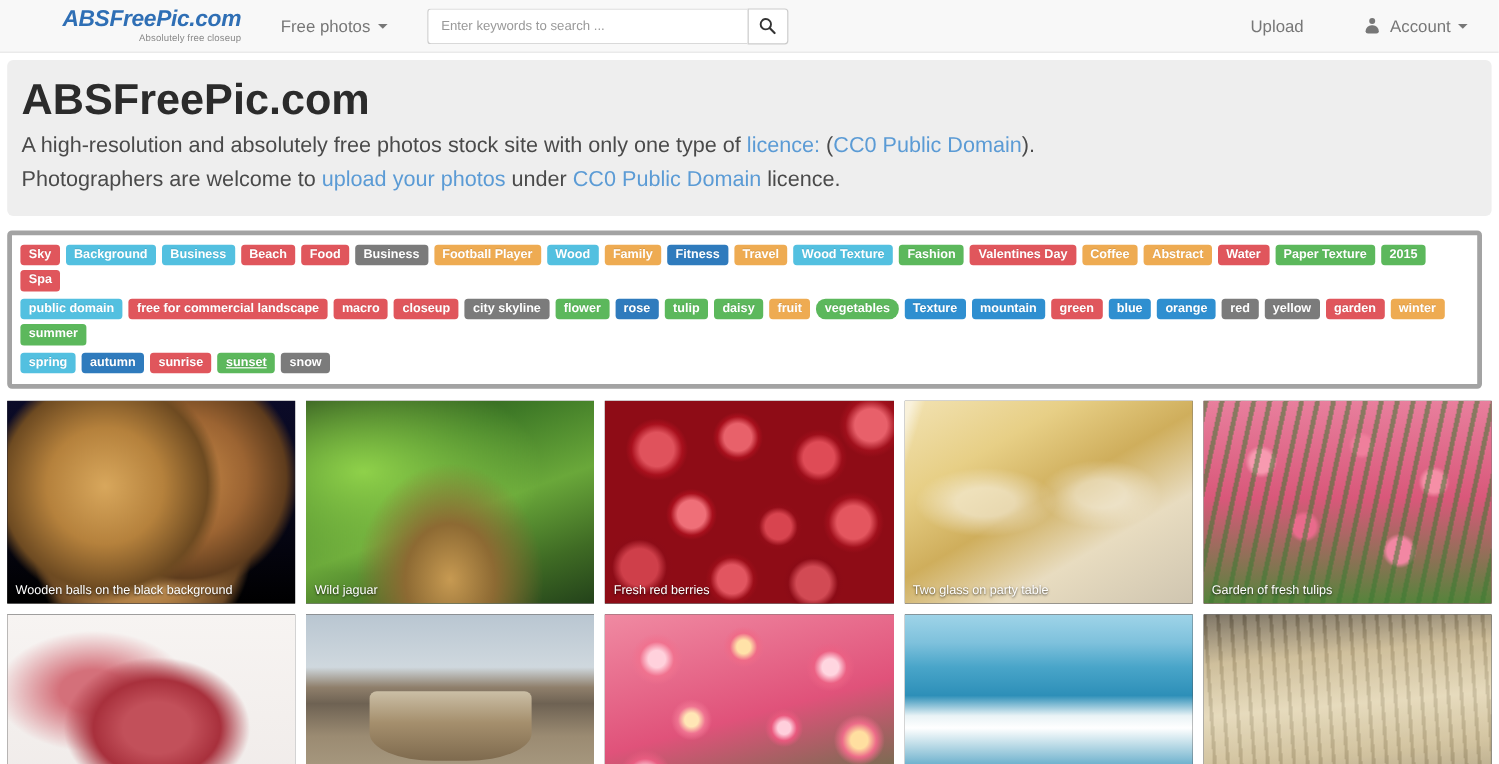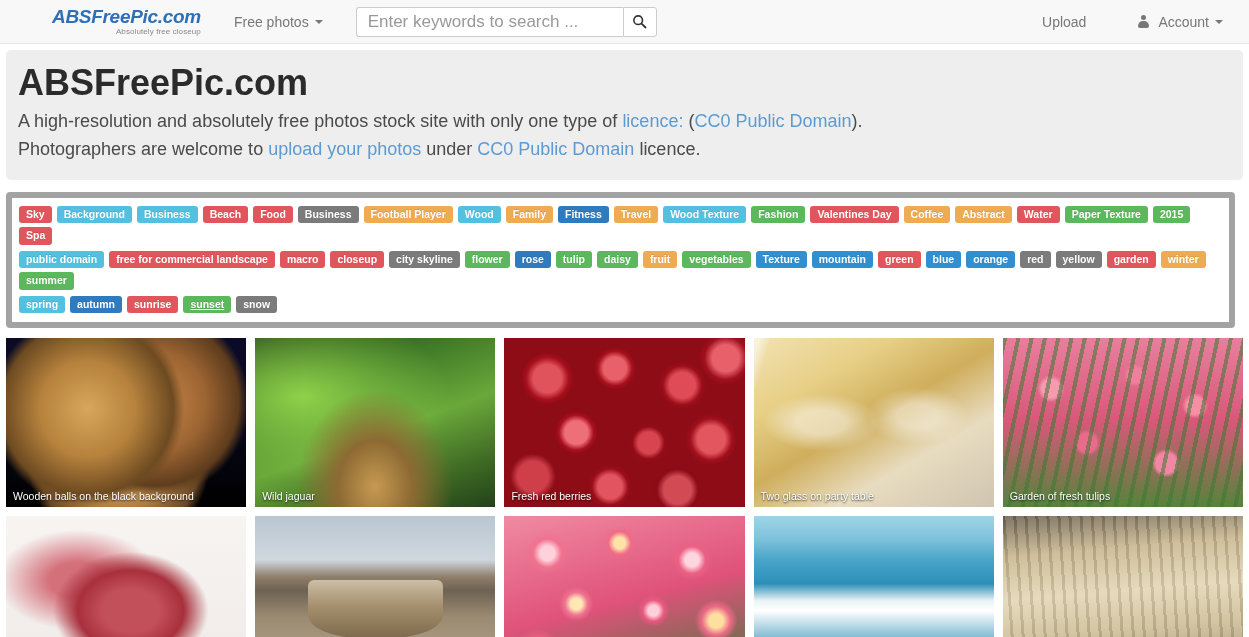--- a/index.html
+++ b/index.html
@@ -65,21 +65,21 @@
     align-items: stretch;
     height: 30px;
   }
   .search-input {
     width: 267px;
     height: 30px;
     border: 1px solid #cccccc;
     border-right: none;
     border-radius: 3px 0 0 3px;
     padding: 0 11px;
-    font-size: 17px;
+    font-size: 11px;
     color: #555;
     background: #fff;
     outline: none;
     font-family: "Liberation Sans", sans-serif;
   }
   .search-input::placeholder { color: #999; }
   .search-btn {
     width: 34px;
     height: 30px;
     border: 1px solid #cccccc;
@@ -141,21 +141,21 @@
     color: #4a4a4a;
     line-height: 1.55;
     font-weight: 300;
   }
   .jumbo-line a { color: #5b9bd5; text-decoration: none; cursor: pointer; }
 
   
   .tag-panel {
     margin: 12px 14px 0 6px;
     background: #ffffff;
-    border: 6px solid #a3a3a3;
+    border: 4px solid #a3a3a3;
     border-radius: 4px;
     padding: 8px 7px 9px 7px;
   }
   .tag-row {
     display: flex;
     flex-wrap: wrap;
     gap: 4px 5px;
     margin-bottom: 6px;
   }
   .tag-row:last-child { margin-bottom: 0; }
@@ -371,21 +371,21 @@
       <a class="tag" style="background: rgb(83, 192, 224);">public domain</a>
       <a class="tag" style="background: rgb(224, 86, 92);">free for commercial landscape</a>
       <a class="tag" style="background: rgb(224, 86, 92);">macro</a>
       <a class="tag" style="background: rgb(224, 86, 92);">closeup</a>
       <a class="tag" style="background: rgb(123, 123, 123);">city skyline</a>
       <a class="tag" style="background: rgb(92, 184, 92);">flower</a>
       <a class="tag" style="background: rgb(47, 123, 189);">rose</a>
       <a class="tag" style="background: rgb(92, 184, 92);">tulip</a>
       <a class="tag" style="background: rgb(92, 184, 92);">daisy</a>
       <a class="tag" style="background: rgb(238, 171, 82);">fruit</a>
-      <a class="tag" style="background: rgb(92, 184, 92);">vegetables</a>
+      <a class="tag" style="background: rgb(92, 184, 92); border-radius: 8px;">vegetables</a>
       <a class="tag" style="background: rgb(47, 143, 208);">Texture</a>
       <a class="tag" style="background: rgb(47, 143, 208);">mountain</a>
       <a class="tag" style="background: rgb(224, 86, 92);">green</a>
       <a class="tag" style="background: rgb(47, 143, 208);">blue</a>
       <a class="tag" style="background: rgb(47, 143, 208);">orange</a>
       <a class="tag" style="background: rgb(123, 123, 123);">red</a>
       <a class="tag" style="background: rgb(123, 123, 123);">yellow</a>
       <a class="tag" style="background: rgb(224, 86, 92);">garden</a>
       <a class="tag" style="background: rgb(238, 171, 82);">winter</a>
       <a class="tag" style="background: rgb(92, 184, 92);">summer</a>

